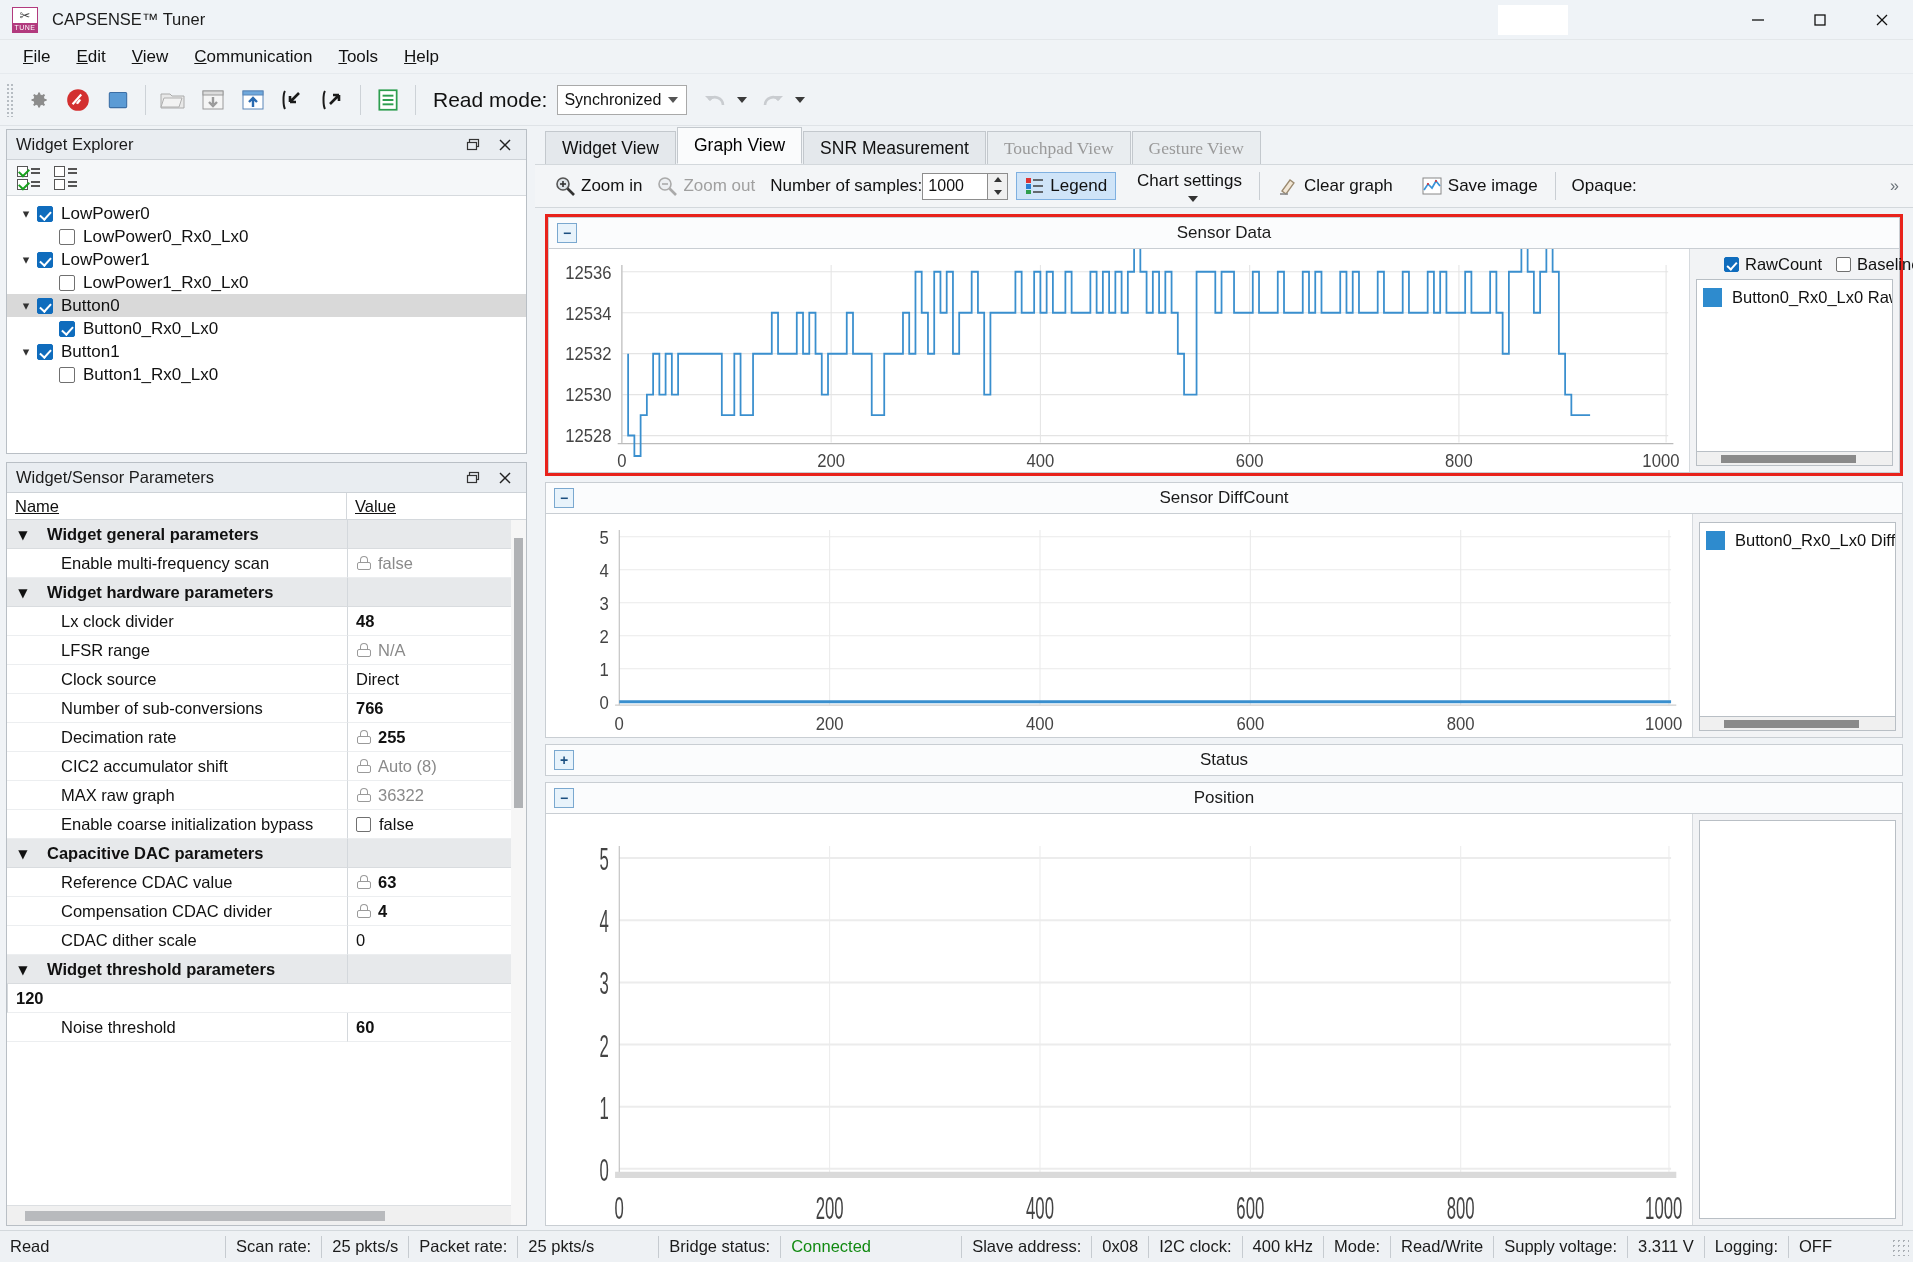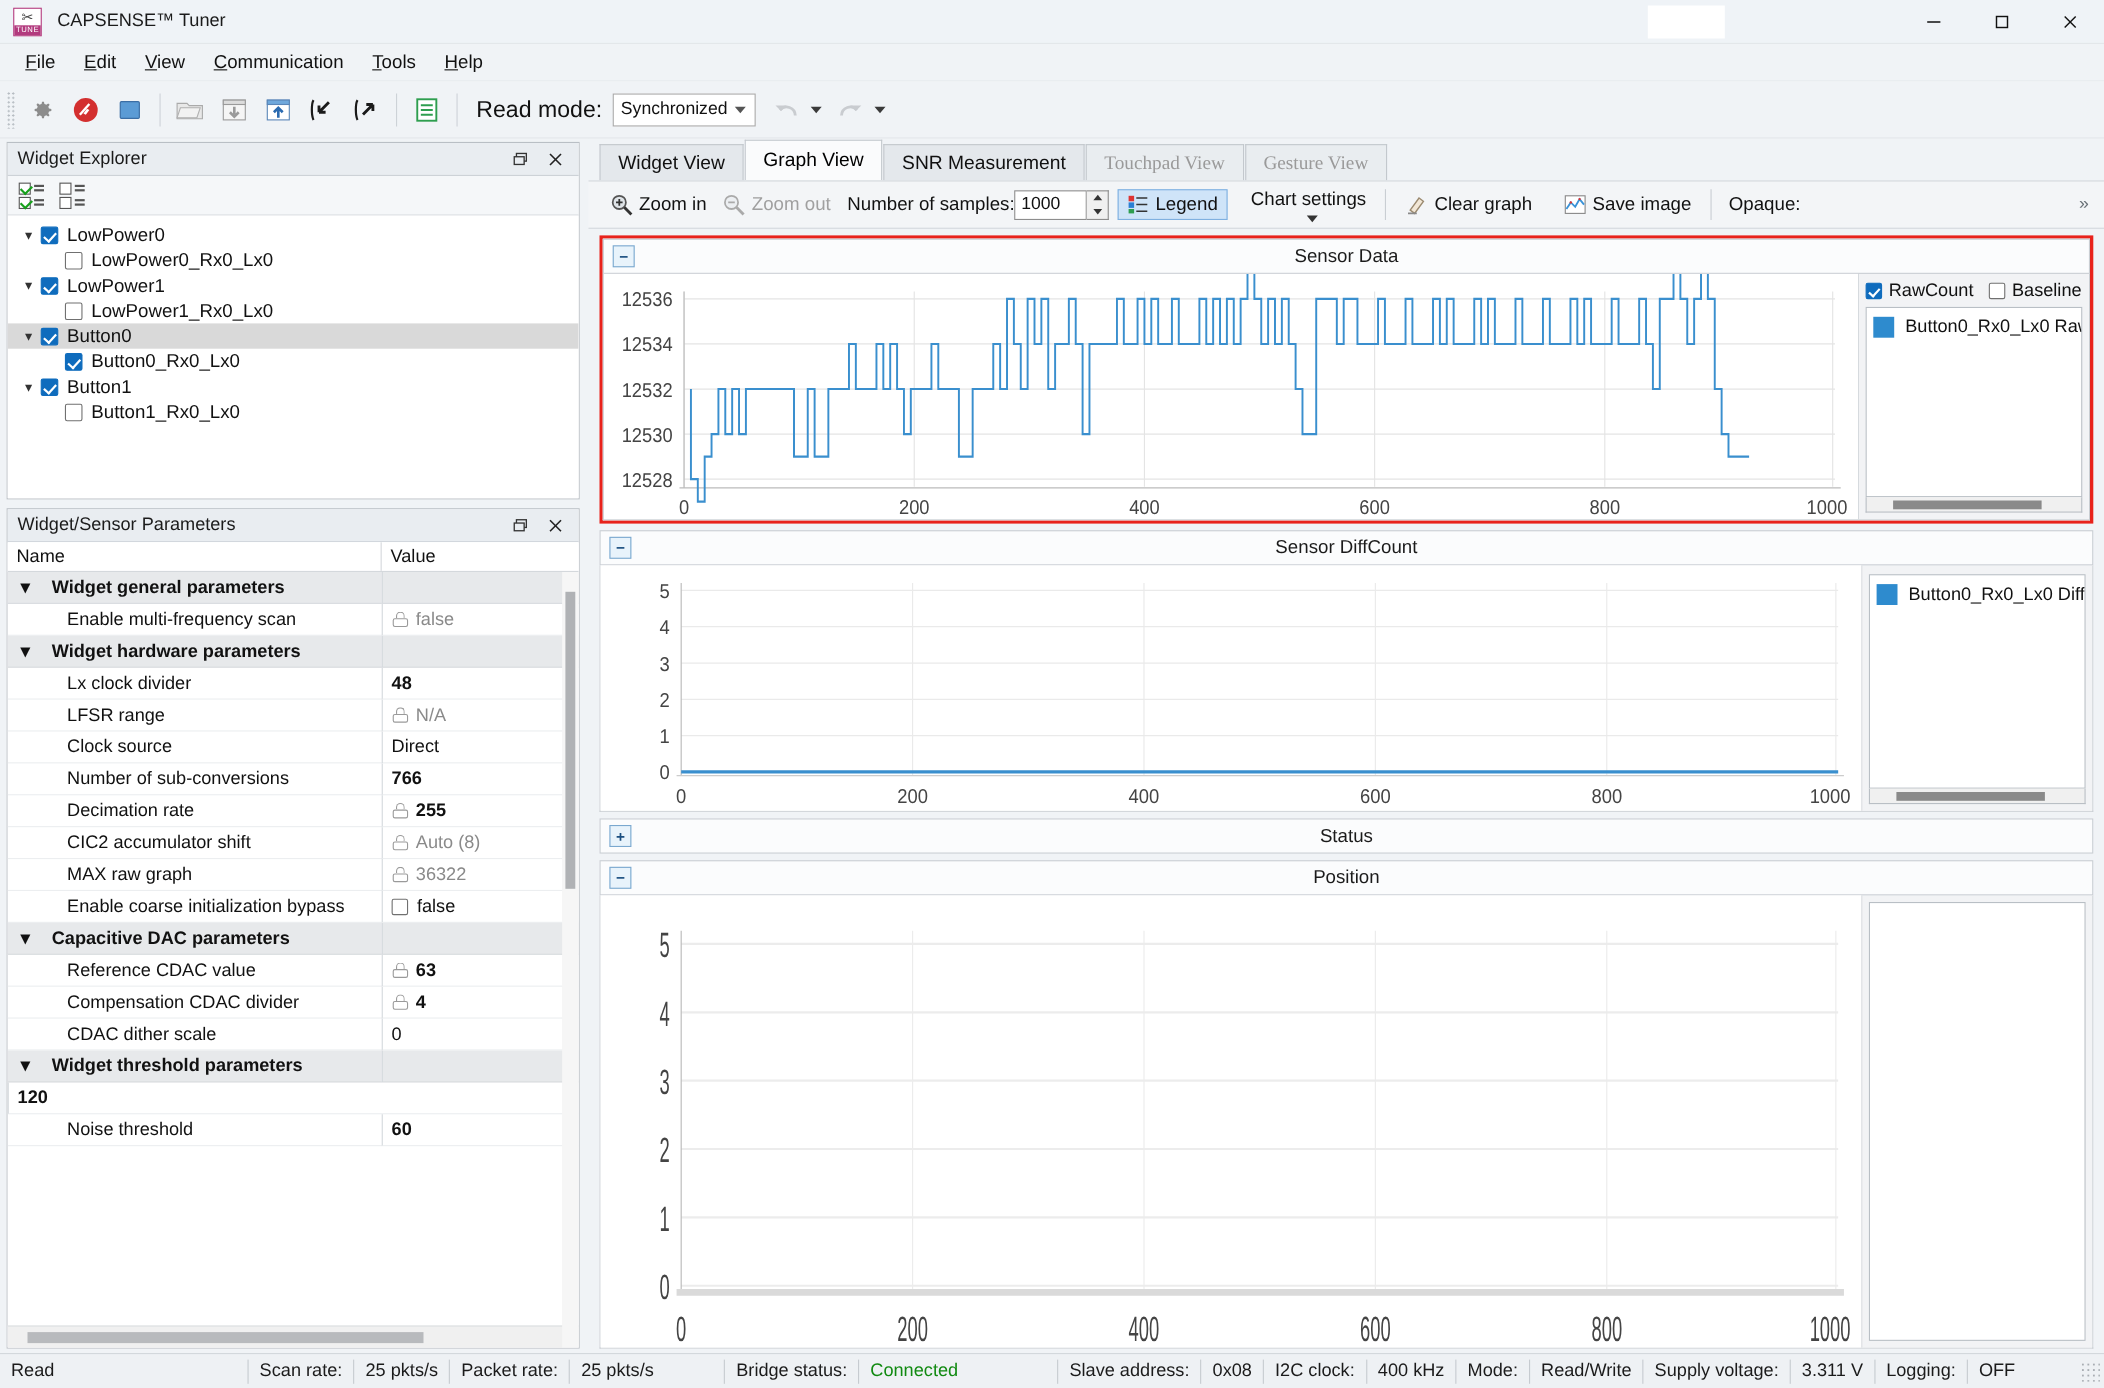--- a/index.html
+++ b/index.html
@@ -131,21 +131,21 @@
   .tcb.on { background: #0f6cbd; border-color: #0f6cbd; }
   .tcb.on:after {
     content: ""; position: absolute; left: 4px; top: 2px;
     width: 5px; height: 9px; border: solid #fff; border-width: 0 2px 2px 0;
     transform: rotate(42deg);
   }
   .tchild { padding-left: 52px; }
 
   
   .pgrid { flex:1; display:flex; flex-direction:column; min-height:0; background:#fff; position:relative;}
-  .pg-head { display:flex; height:27px; font-size:16.5px; border-bottom:1px solid #d4d8dc; background:#fff;}
+  .pg-head { display:flex; height:27px; font-size:16.5px; border-bottom:1px solid #d4d8dc; background:#fff;text-decoration:underline;}
   .pg-head .c1 { width:340px; padding-left:8px; display:flex;align-items:center; border-right:1px solid #d4d8dc;}
   .pg-head .c2 { flex:1; padding-left:8px; display:flex;align-items:center;}
   .pg-rows { flex:1; overflow:hidden; }
   .prow { display:flex; height:29px; font-size:16.5px; align-items:stretch;}
   .prow .n { width:340px; display:flex; align-items:center; border-bottom:1px solid #eceef0;}
   .prow .v { flex:1; display:flex; align-items:center; padding-left:8px; border-left:1px solid #d4d8dc; border-bottom:1px solid #eceef0;}
   .prow.group .n, .prow.group .v { background:#e7e9eb; border-bottom:1px solid #d9dcdf;}
   .prow.group .n { font-weight: bold; padding-left:0;}
   .prow .n .lbl { padding-left:8px; }
   .prow .n .indent { width:54px; display:flex;align-items:center;justify-content:flex-start; padding-left:14px;}
@@ -206,21 +206,21 @@
   }
   .expander {
     width: 20px; height: 20px; margin-left: 8px; background: #e8f3fb;
     border: 1px solid #7aa8cf; display:flex; align-items:center; justify-content:center;
     font-size: 14px; color: #1b4f80; line-height: 1; font-weight: bold;
   }
   .gtitle { position:absolute; left:0; right:0; text-align:center; font-size:17px; color:#1b1b1b; pointer-events:none;}
   .gbody { display:flex; background:#fff; border:1px solid #c9ced3; border-top:none; }
   .plot { flex:1; background:#fff; position:relative; min-width:0;}
   .legendbox { width: 210px; flex:none; background:#f2f3f5; border-left:1px solid #d6dade; display:flex; flex-direction:column; padding:6px;}
-  .legend-head { display:flex; align-items:center; gap: 6px; font-size:16.5px; margin-bottom:5px;}
+  .legend-head { display:flex; align-items:center; gap: 6px; font-size:16.5px; margin-bottom:5px;margin-left:28px;}
   .lcb { width:15px;height:15px;border:1px solid #707070;background:#fff;border-radius:2px;position:relative;flex:none;}
   .lcb.on { background:#0f6cbd;border-color:#0f6cbd;}
   .lcb.on:after{content:"";position:absolute;left:4px;top:2px;width:4px;height:8px;border:solid #fff;border-width:0 2px 2px 0;transform:rotate(42deg);}
   .legend-list { flex:1; background:#fff; border:1px solid #b9bfc5; padding:8px 6px; overflow:hidden; white-space:nowrap;}
   .litem { display:flex; align-items:center; gap:10px; font-size:16.5px;}
   .swatch { width:19px;height:19px;background:#2e8bce;flex:none;}
   .lscroll { height:14px; background:#f0f0f0; border:1px solid #b9bfc5; border-top:none; display:flex;align-items:center;}
   .lscroll .th { height:8px; background:#8a8a8a; width:135px; margin-left:24px;}
 
   .statusbar {

